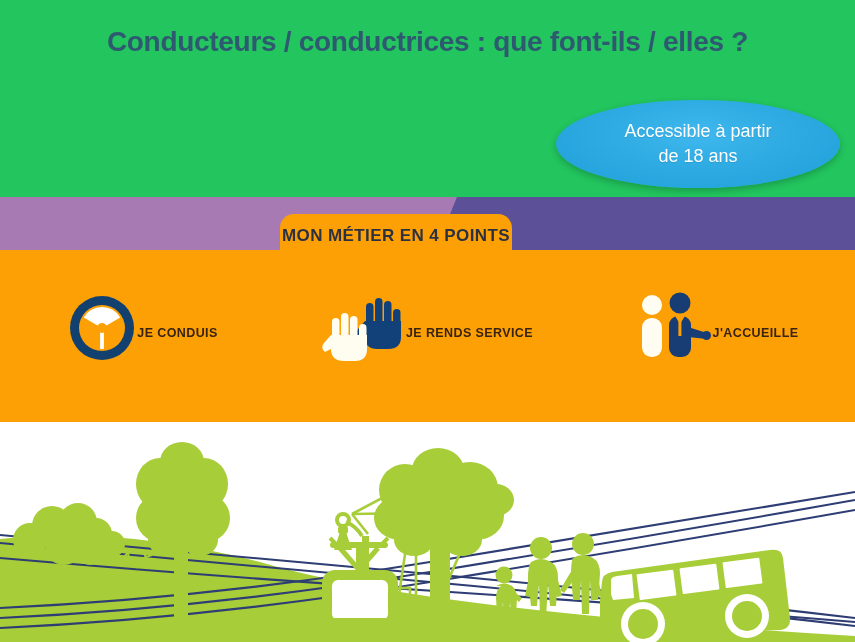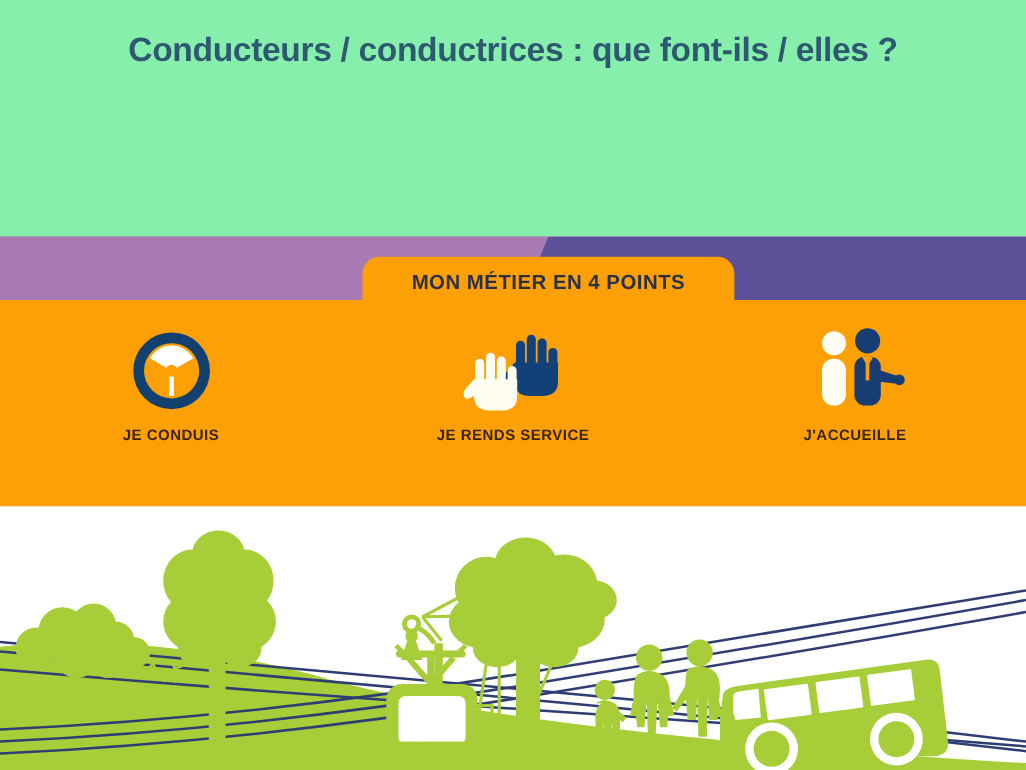--- a/index.html
+++ b/index.html
@@ -3,21 +3,21 @@
 <meta charset="utf-8">
 <style>
   html,body{margin:0;padding:0;}
   body{
     width:855px;height:642px;
     background:#ffffff;
     font-family:"Liberation Sans", sans-serif;
     overflow:hidden;
     position:relative;
   }
-  #page{position:relative;width:855px;height:642px;overflow:hidden;background:#86efac;}
+  #page{position:relative;width:855px;height:642px;overflow:hidden;background:#22c55e;}
 
   
   .header{
     position:absolute;left:0;top:0;width:855px;height:96px;
   }
   .page-title{
     position:absolute;left:0;top:26px;width:855px;
     text-align:center;
     font-family:"Liberation Sans", sans-serif;
     font-size:28px;
@@ -56,41 +56,41 @@
     clip-path:polygon(22px 0, 100% 0, 100% 100%, 0 100%);
   }
 
   
   .orange-band{
     position:absolute;left:0;top:250px;width:855px;height:172px;
     background:#fda006;
   }
   
   .tab{
-    position:absolute;left:302px;top:214px;width:310px;height:44px;
+    position:absolute;left:280px;top:214px;width:232px;height:44px;
     background:#fda006;
     border-radius:14px 14px 0 0;
     display:flex;align-items:center;justify-content:center;
   }
   .tab-label{
     font-size:17px;
     font-weight:700;
     letter-spacing:0.4px;
     color:#2c3140;
     white-space:nowrap;
   }
 
   
   .icons-row{
     position:absolute;left:0;top:272px;width:855px;height:110px;
     display:flex;
   }
   .icon-col{
     flex:1 1 0;
-    display:flex;flex-direction:column;align-items:center;justify-content:flex-start;
+    display:flex;flex-direction:row;align-items:center;justify-content:center;
   }
   .icon-glyph{height:72px;display:flex;align-items:flex-end;justify-content:center;}
   .icon-label{
     margin-top:12px;
     font-size:12.5px;
     font-weight:700;
     letter-spacing:0.4px;
     color:#3a2410;
     white-space:nowrap;
   }
@@ -105,20 +105,26 @@
 </style>
 </head>
 <body>
 
 <div id="page">
 
   <div class="header">
     <div class="page-title">Conducteurs / conductrices : que font-ils / elles ?</div>
   </div>
 
+  <div class="bubble">
+    <div class="bubble-text">
+      <span>Accessible à partir</span><br>
+      <span>de 18 ans</span>
+    </div>
+  </div>
 
   <div class="band">
     <div class="band-dark"></div>
   </div>
 
   <div class="orange-band"></div>
 
   <div class="tab">
     <div class="tab-label">MON MÉTIER EN 4 POINTS</div>
   </div>

